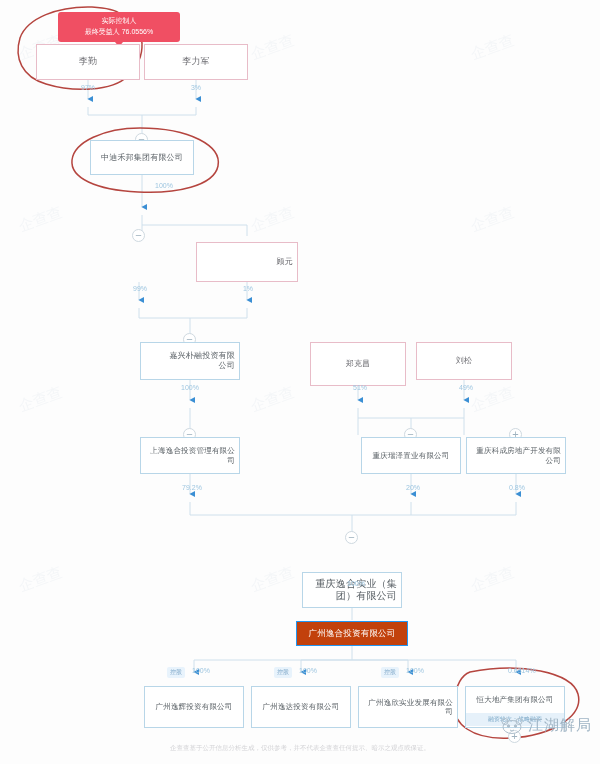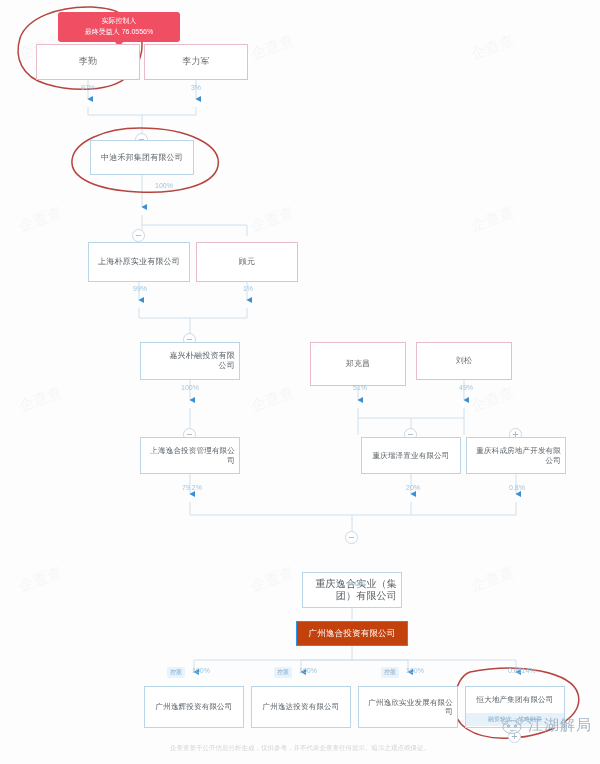--- a/index.html
+++ b/index.html
@@ -207,24 +207,21 @@
   <div class="pct" style="left:68px;top:84px;width:40px;font-size:7px;">97%</div>
   <div class="pct" style="left:176px;top:84px;width:40px;font-size:7px;">3%</div>
 
   <div class="toggle" style="left:135px;top:133px;">−</div>
   <div class="node company" style="left:90px;top:140px;width:104px;height:35px;font-size:8px;">
     <span class="lbl">中迪禾邦集团有限公司</span>
   </div>
   <div class="pct" style="left:144px;top:182px;width:40px;font-size:7px;">100%</div>
 
   <div class="toggle" style="left:132px;top:229px;">−</div>
-  <div class="node company" style="left:88px;top:242px;width:102px;height:40px;font-size:8px;">
-    <span class="lbl">上海朴原实业有限公司</span>
-  </div>
-  <div class="node person" style="left:196px;top:242px;width:102px;height:40px;font-size:8px;">
+  <div class="node person" style="left:196px;top:242px;width:102px;height:40px;font-size:8px;justify-content:flex-end;">
     <span class="lbl">顾元</span>
   </div>
   <div class="pct" style="left:120px;top:285px;width:40px;font-size:7px;">99%</div>
   <div class="pct" style="left:228px;top:285px;width:40px;font-size:7px;">1%</div>
 
   <div class="toggle" style="left:183px;top:333px;">−</div>
   <div class="node company" style="left:140px;top:342px;width:100px;height:38px;font-size:8px;padding-left:18px;">
     <span class="lbl">嘉兴朴融投资有限公司</span>
   </div>
   <div class="node person" style="left:310px;top:342px;width:96px;height:44px;font-size:8px;">

